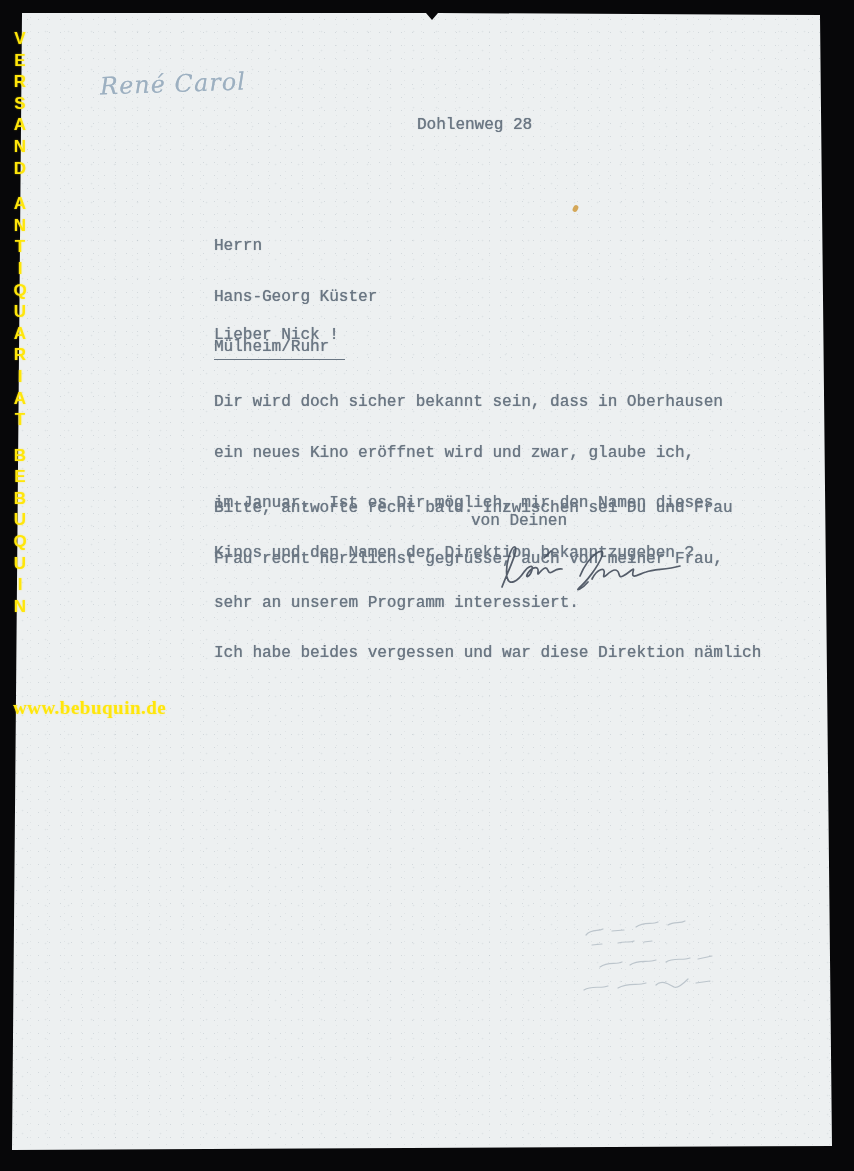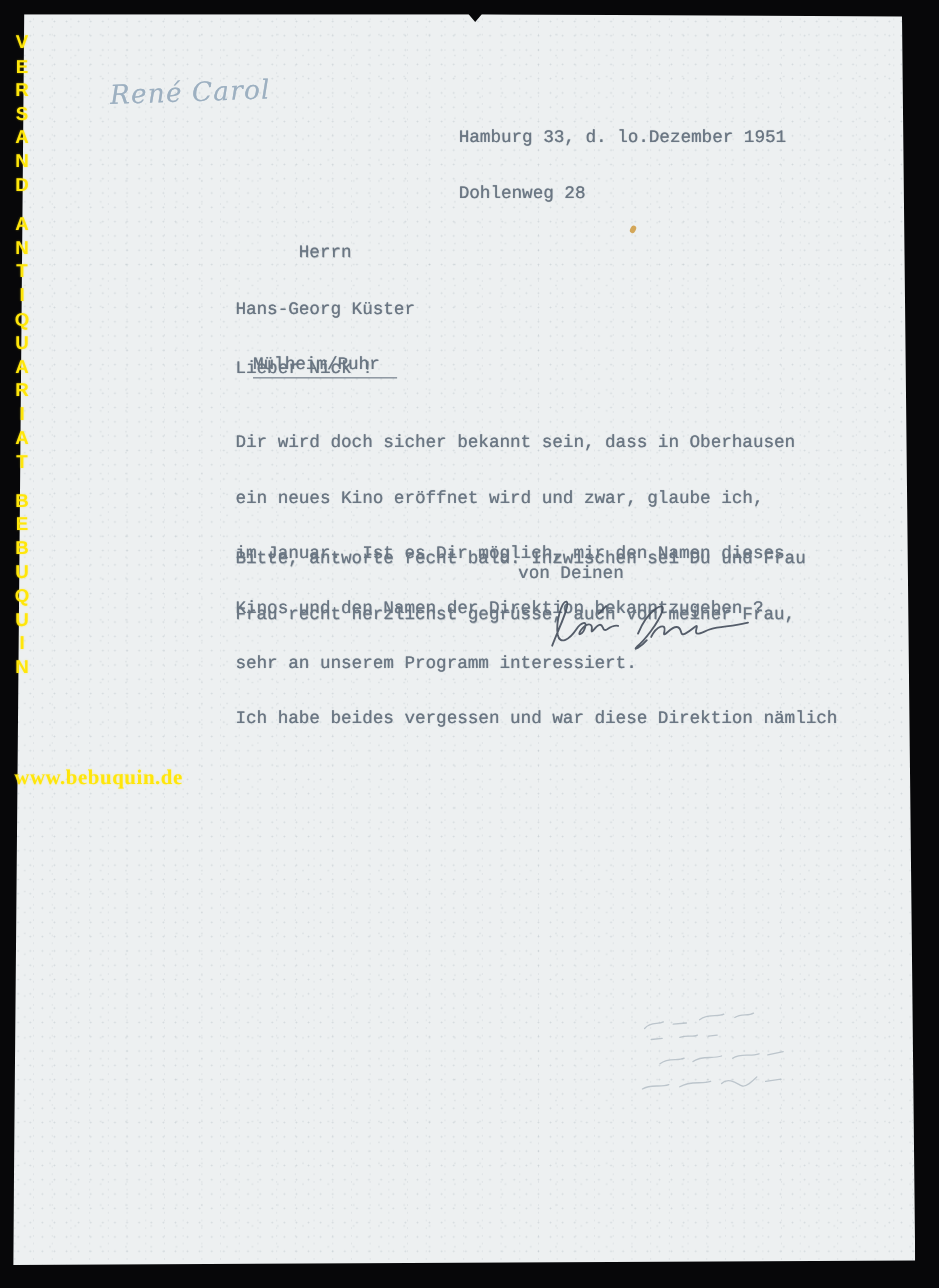--- a/index.html
+++ b/index.html
@@ -56,21 +56,21 @@
   }
   .letterhead{
     position:absolute;left:100px;top:70px;
     font-family:"DejaVu Serif", serif;
     font-style:italic;font-size:24px;letter-spacing:1px;
     color:#9db0c1;
     transform:rotate(-2deg);
     text-shadow:0 0 .6px rgba(157,176,193,.6);
   }
   .date-block{left:417px;top:84px;}
-  .recipient{left:214px;top:189px;text-align:center;}
+  .recipient{left:214px;top:205px;}
   .recipient .underlined{
     display:inline-block;
     border-bottom:1.4px solid #6a7683;
     padding-right:16px;padding-bottom:4px;
   }
   .salutation{left:214px;top:327px;}
   .para1{left:214px;top:361px;}
   .para2{left:214px;top:467px;}
   .closing{left:471px;top:513px;}
 
@@ -118,21 +118,20 @@
       <div class="wm-letter">Q</div>
       <div class="wm-letter">U</div>
       <div class="wm-letter">I</div>
       <div class="wm-letter">N</div>
     </div>
   <div class="wm-url">www.bebuquin.de</div>
 
   <div class="letterhead">René Carol</div>
 
   <div class="typed date-block">
-    <div>Hamburg 33, d. lo.Dezember 1951</div>
     <div>Dohlenweg 28</div>
   </div>
 
   <div class="typed recipient">
     <div>Herrn</div>
     <div>Hans-Georg Küster</div>
     <div><span class="underlined">Mülheim/Ruhr</span></div>
   </div>
 
   <div class="speck"></div>

